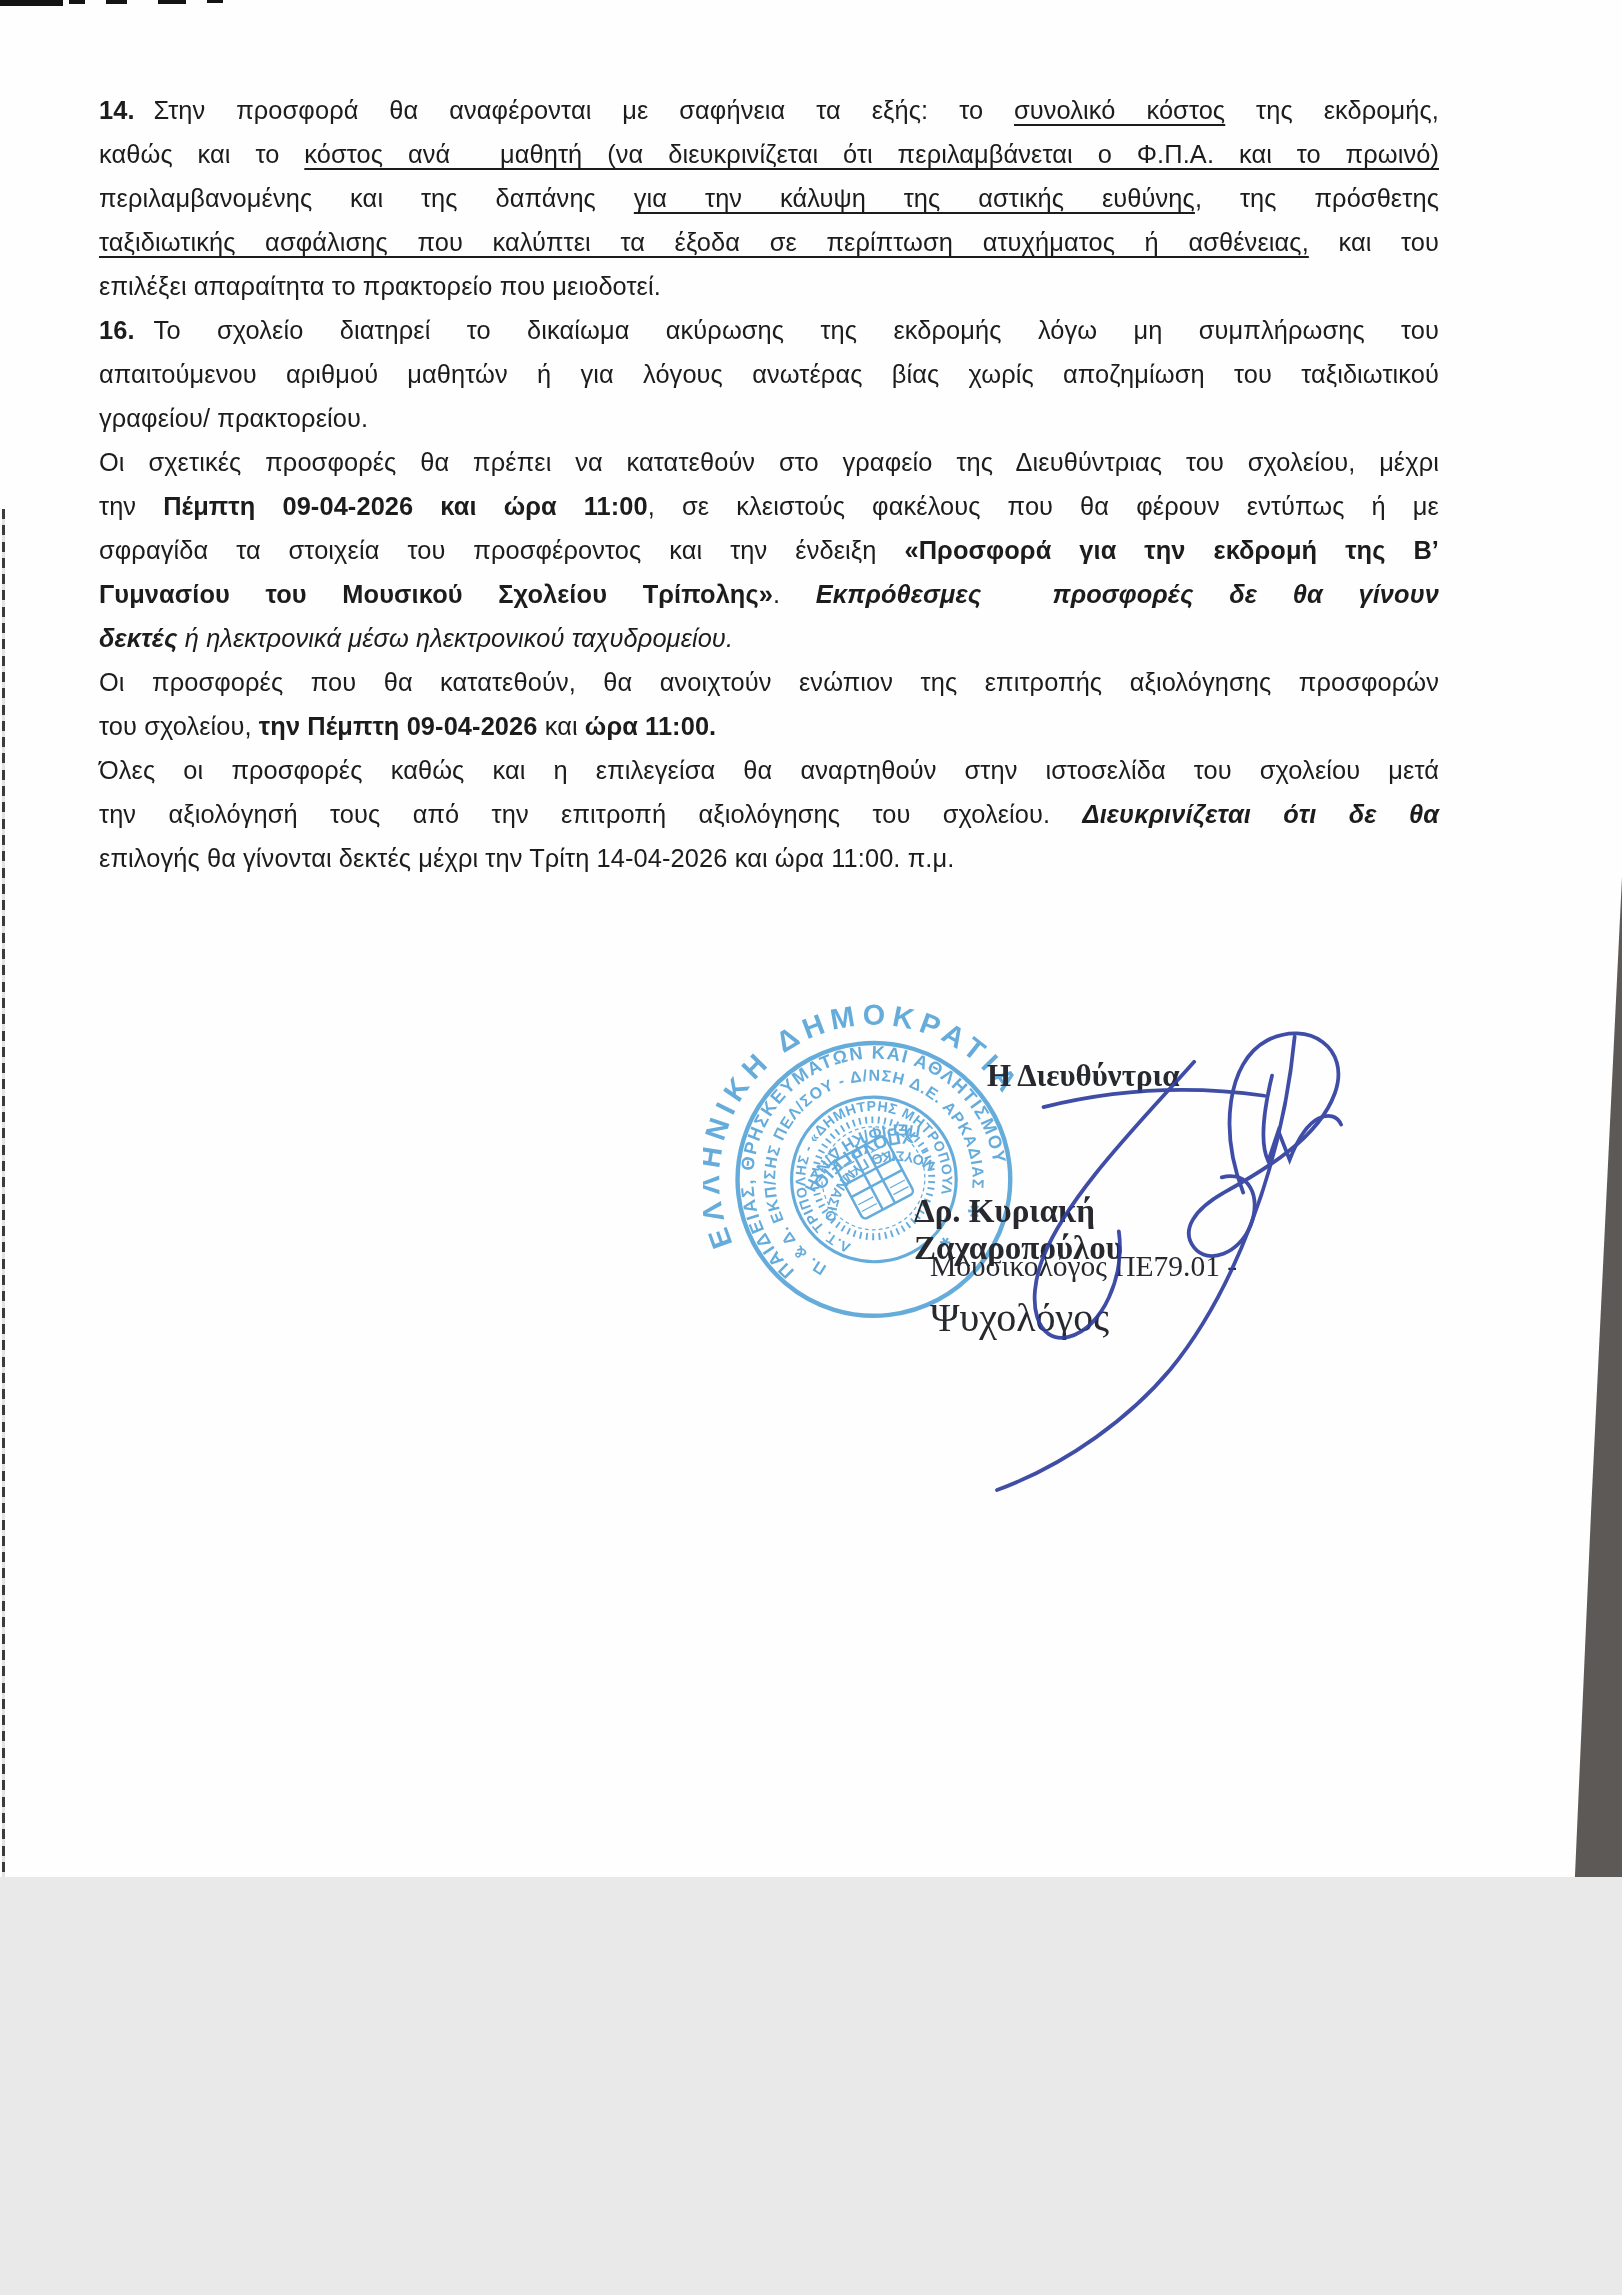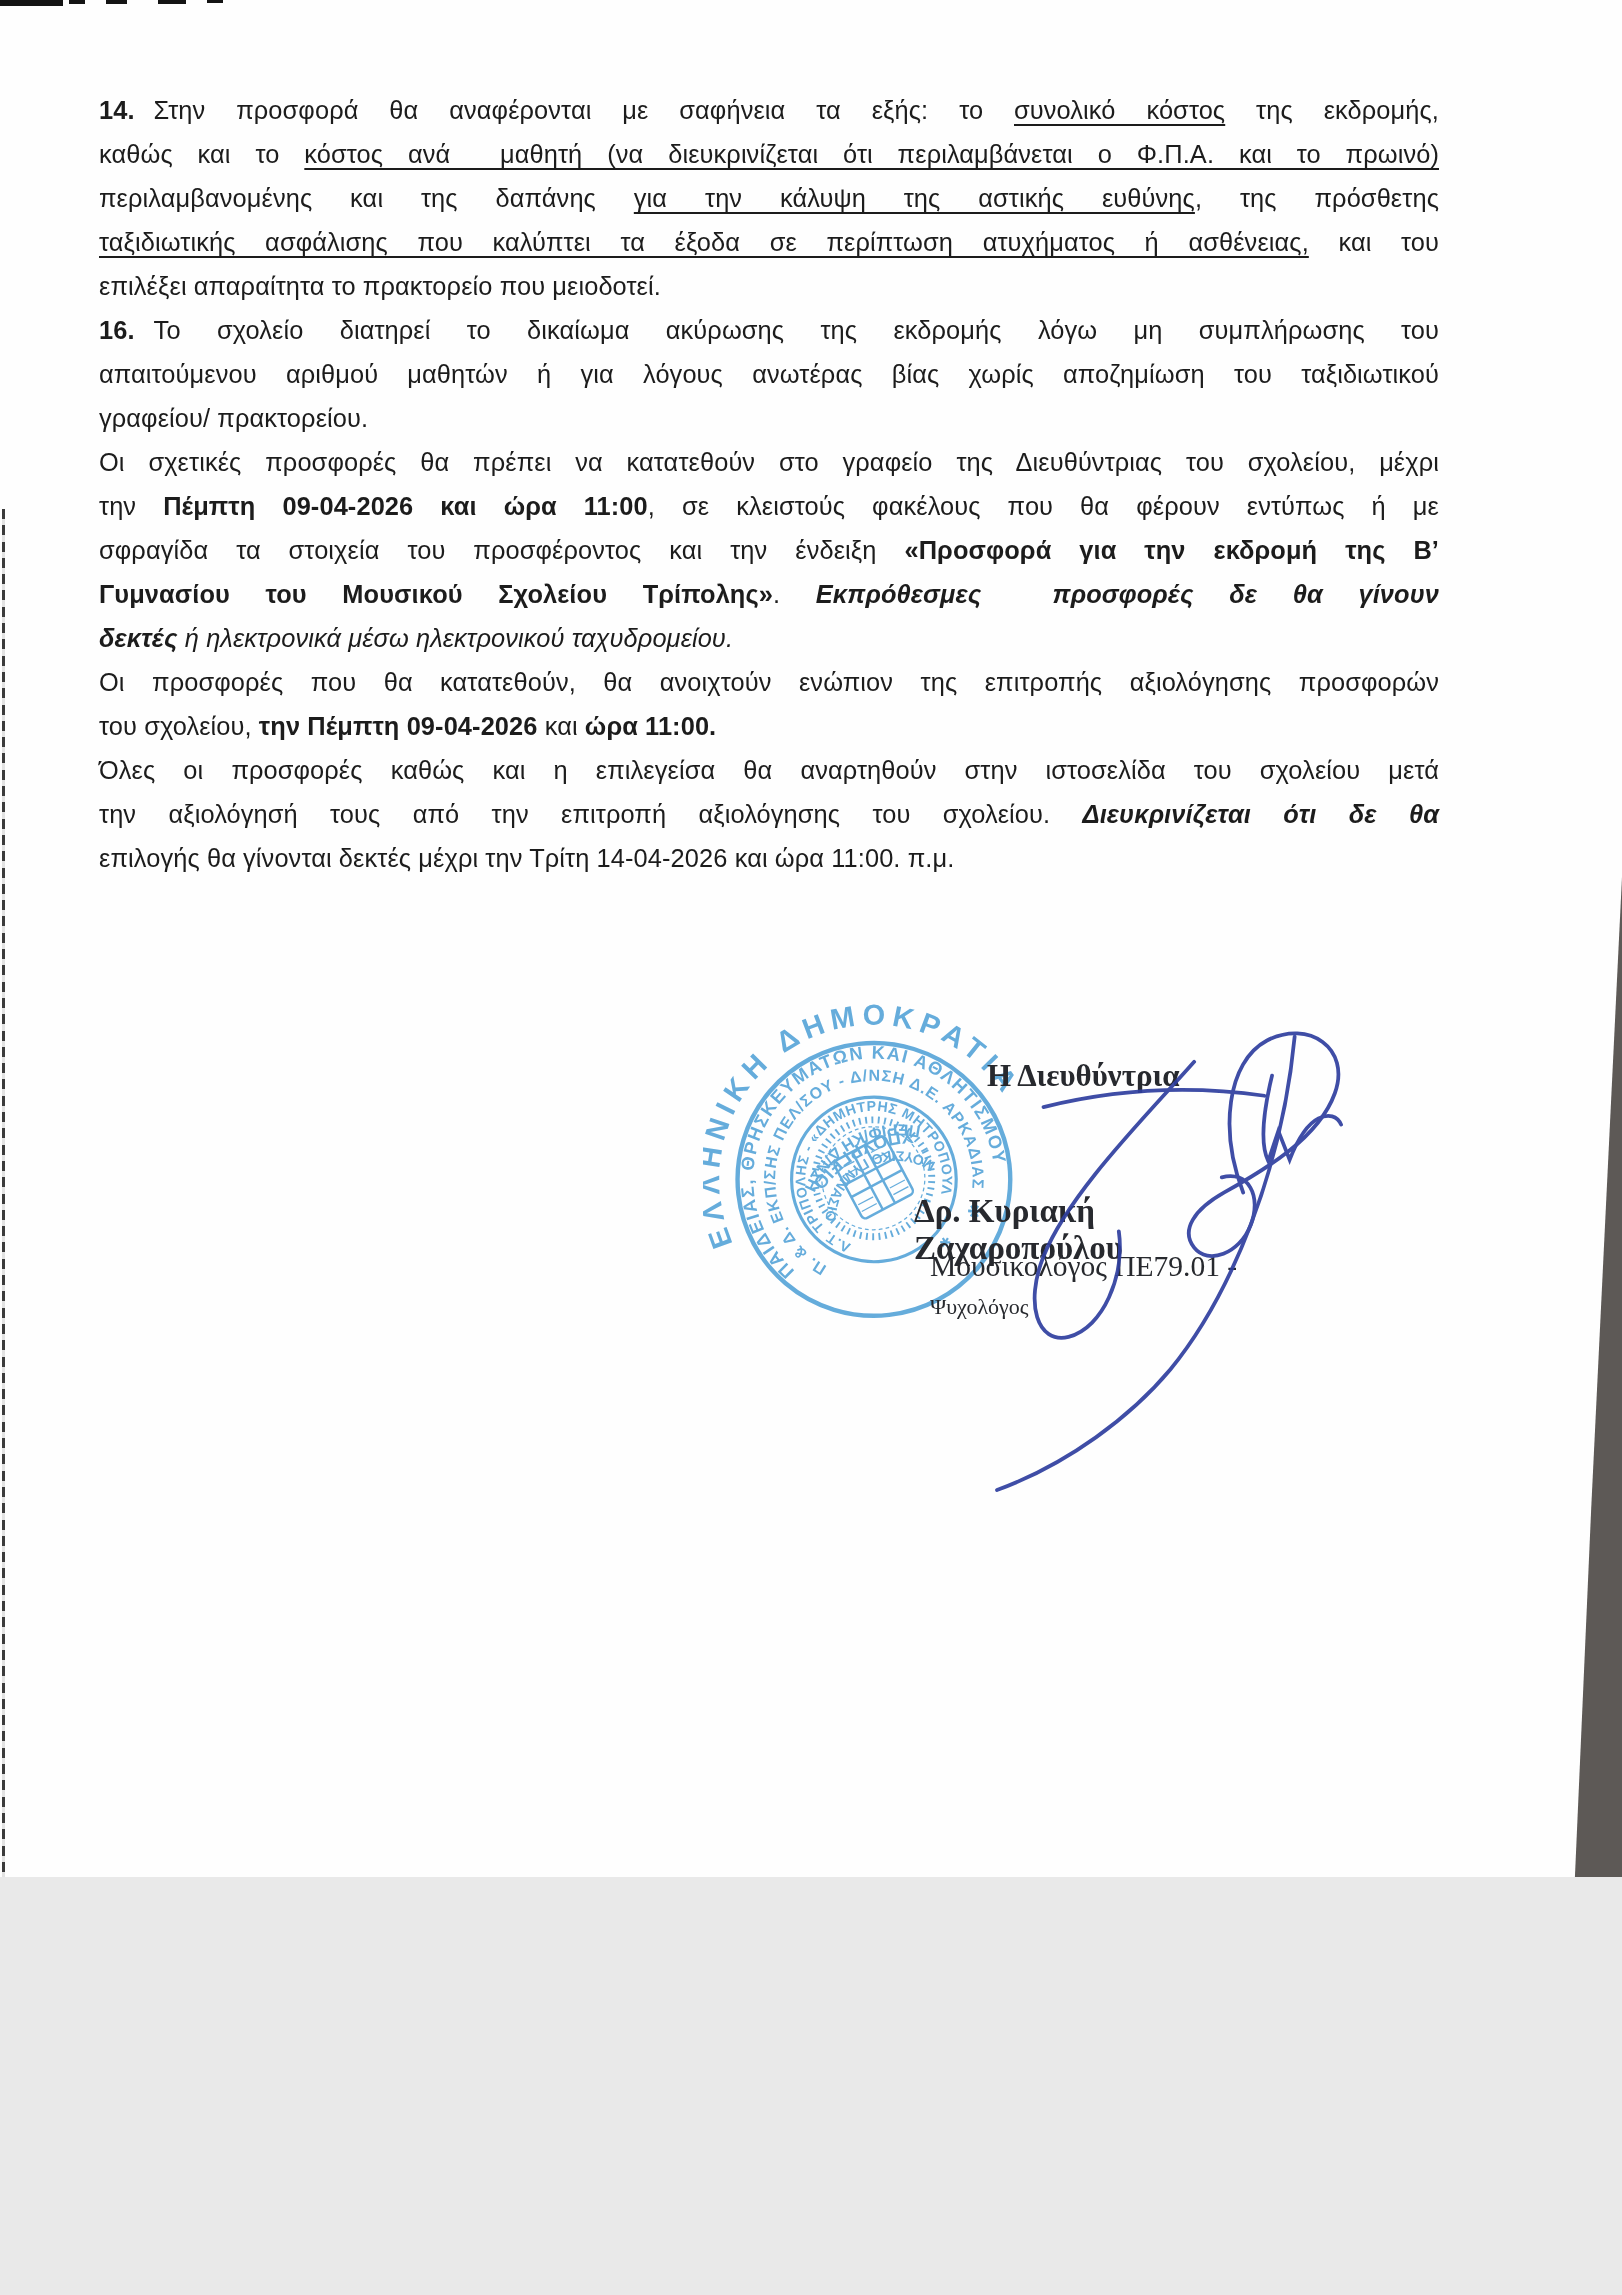--- a/index.html
+++ b/index.html
@@ -22,21 +22,21 @@
   .seg.u { text-decoration:underline; text-decoration-thickness:1.9px; text-underline-offset:5px; }
   .seg.sp { margin-right:19px; }
   
   .sig-label {
     position:absolute; text-align:left;
     font-family:"Liberation Serif", serif; color:#27292e;
   }
   .sig-title { left:987px; top:1058px; width:251px; font-size:31px; font-weight:700; }
   .sig-name  { left:914px; top:1193px; width:390px; font-size:33px; font-weight:700; }
   .sig-role1 { left:930px; top:1250px; width:358px; font-size:29.5px; }
-  .sig-role2 { left:930px; top:1294px; width:358px; font-size:22px; }
+  .sig-role2 { left:930px; top:1294px; width:358px; font-size:40px; }
   
   .stamp-svg { position:absolute; left:703px; top:992px; }
   .sign-svg  { position:absolute; left:943px; top:1005px; }
   .stamp-text { font-family:"Liberation Sans", sans-serif; font-weight:700; }
   
   .artifact { position:absolute; }
   .a-top { background:#141414; }
   .a-leftline {
     left:1.9px; top:509px; width:3.1px; height:1739px;
     background:repeating-linear-gradient(180deg,

